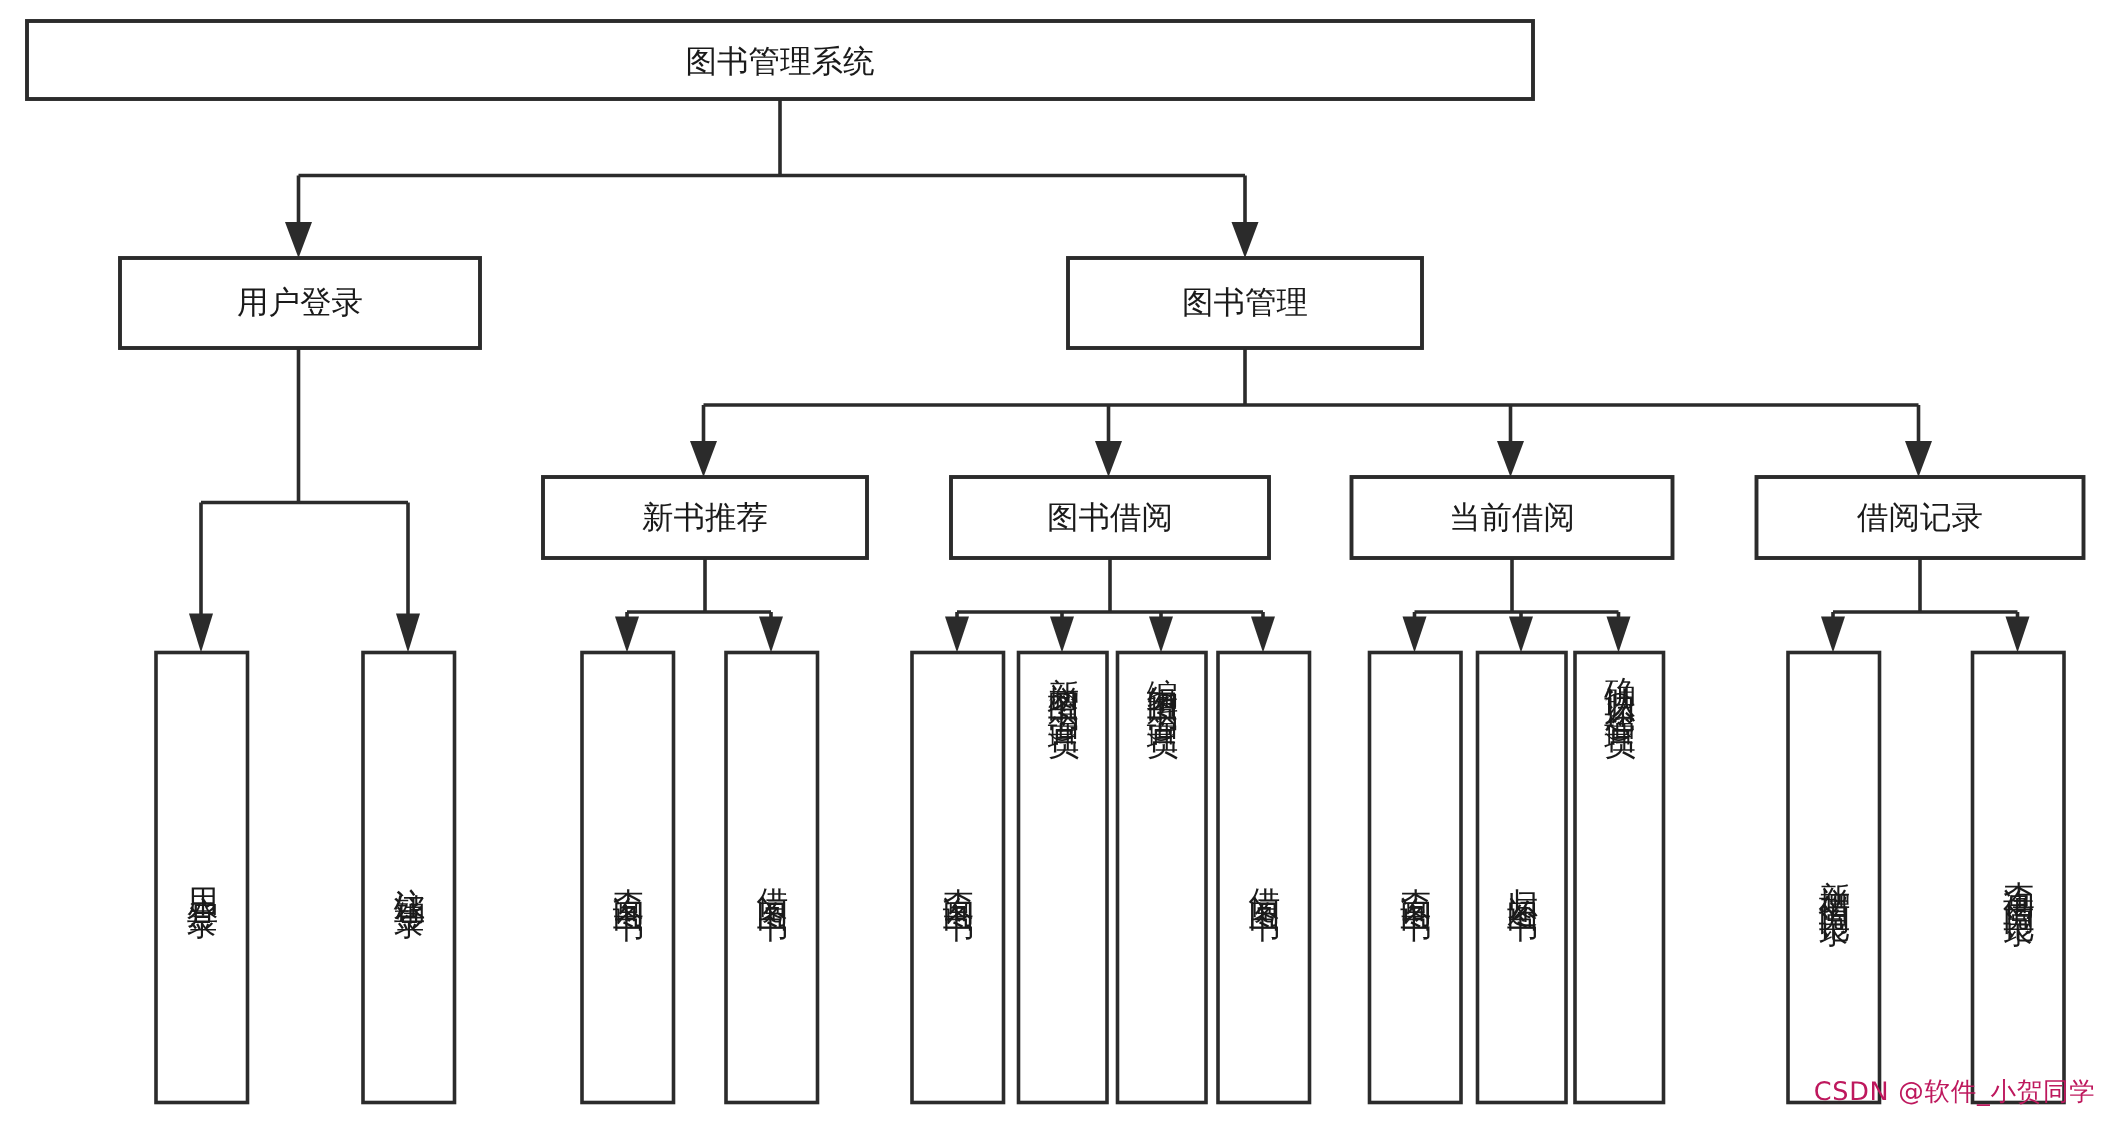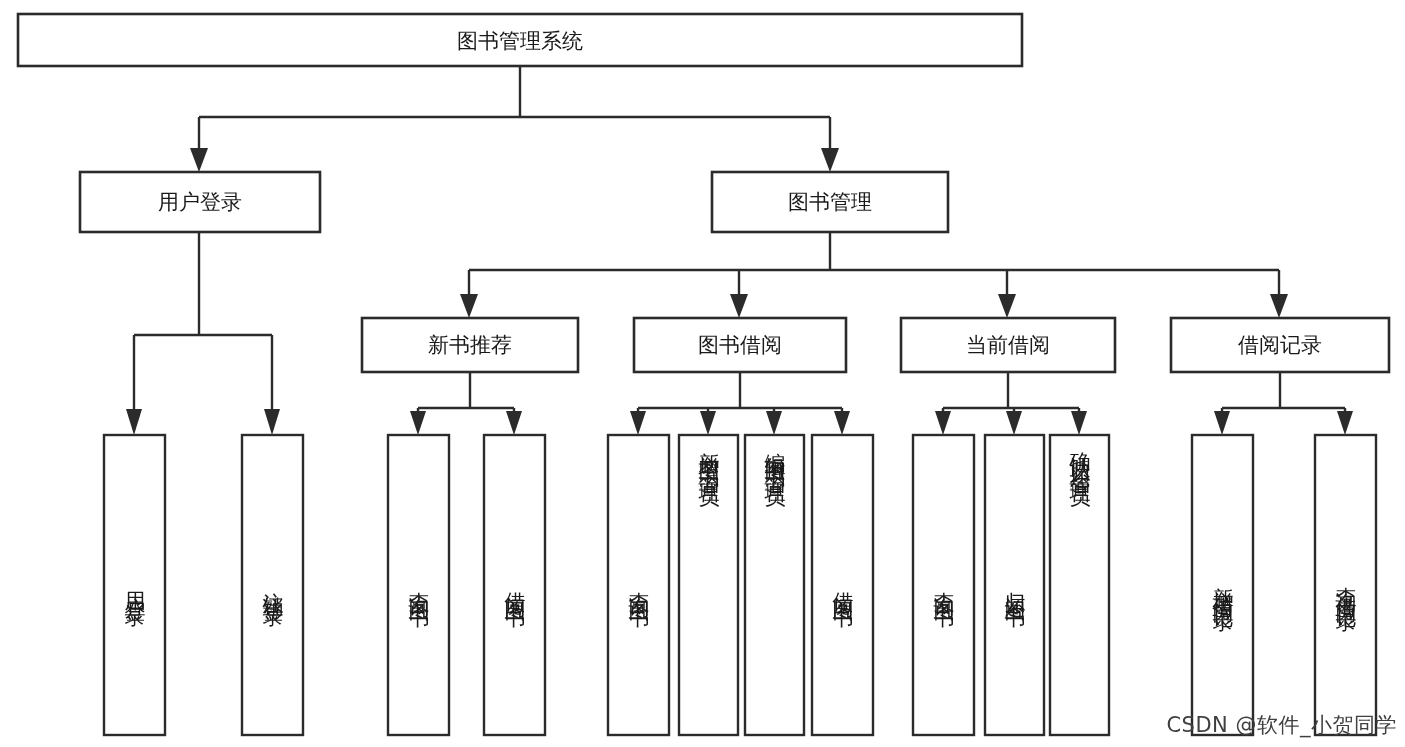--- a/index.html
+++ b/index.html
@@ -67,22 +67,22 @@
     letter-spacing: 5px;
     color: #1a1a1a;
     white-space: nowrap;
     text-align: center;
   }
   #watermark {
     position: absolute;
     right: 8px;
     bottom: 8px;
     font-family: "DejaVu Sans", "Liberation Sans", sans-serif;
-    font-size: 21px;
-    color: #404040;
+    font-size: 17px;
+    color: #be185d;
     letter-spacing: 0.5px;
     pointer-events: none;
     user-select: none;
   }
 </style>
 </head>
 <body>
 
 <div id="diagram-root">
 

